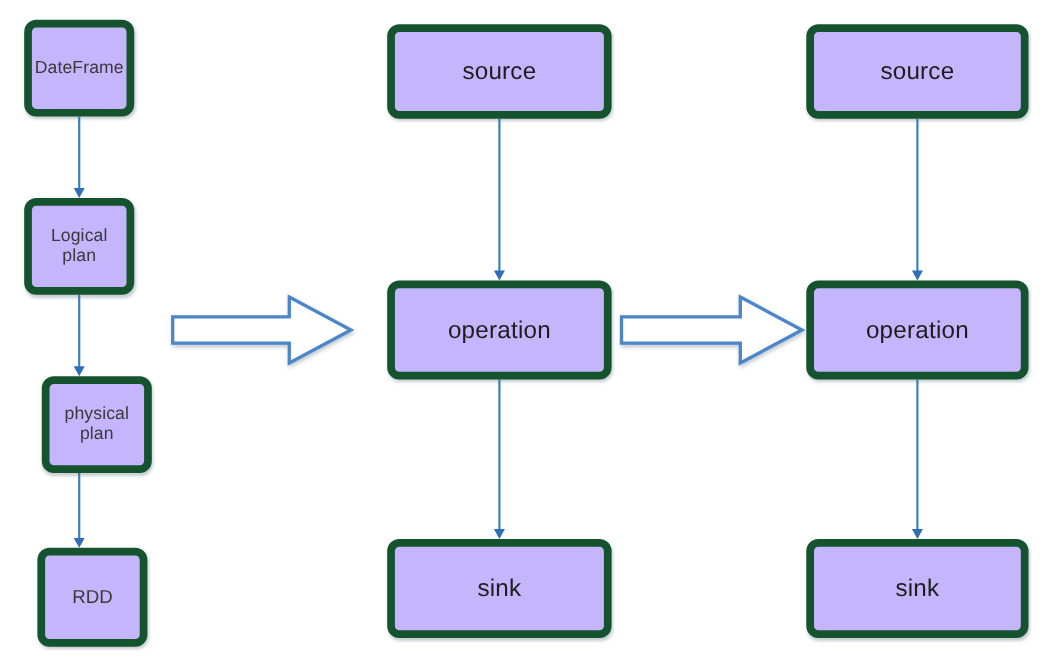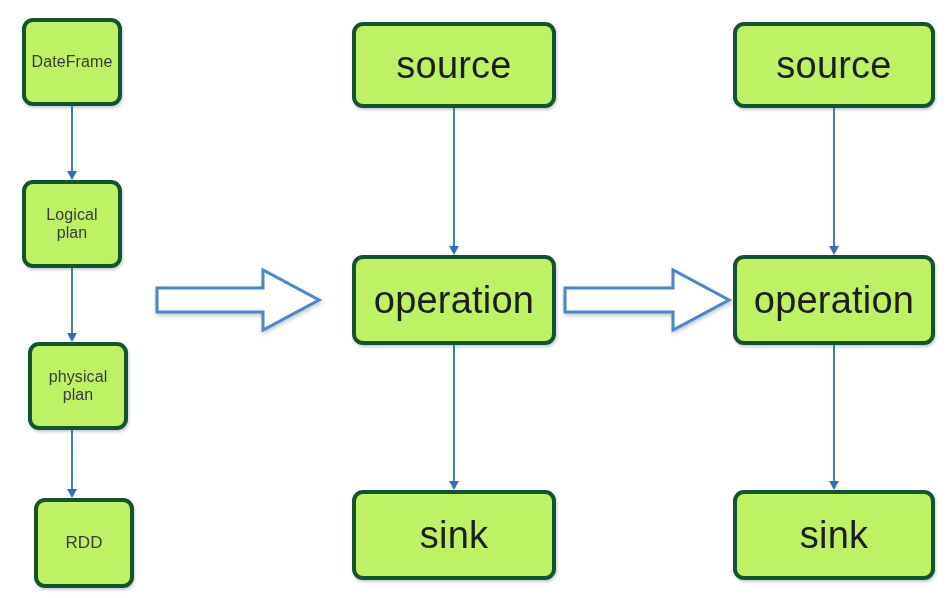--- a/index.html
+++ b/index.html
@@ -13,35 +13,35 @@
     height: 598px;
     background: #ffffff;
     overflow: hidden;
     font-family: "Liberation Sans", sans-serif;
   }
 
   
   .node {
     position: absolute;
     box-sizing: border-box;
-    background: #bef264;
-    border: 4px solid #14532d;
+    background: #c4b5fd;
+    border: 7px solid #14532d;
     border-radius: 11px;
     display: flex;
     align-items: center;
     justify-content: center;
     text-align: center;
     color: #3a3a3a;
     line-height: 1.12;
     box-shadow: 1px 2px 3px rgba(90,110,130,0.35);
     z-index: 3;
   }
   .node.small  { font-size: 16px; letter-spacing: 0.1px; }
   .node.medium { font-size: 17px; }
-  .node.big    { font-size: 38px; color: #1d1d1d; letter-spacing: 0.2px; }
+  .node.big    { font-size: 22px; color: #1d1d1d; letter-spacing: 0.2px; }
 
   
   .conn {
     position: absolute;
     z-index: 1;
   }
   .conn .shaft {
     position: absolute;
     left: 50%;
     top: 0;
@@ -82,21 +82,21 @@
 <div id="canvas">
 
   <div class="node small" style="left: 22px; top: 18px; width: 100px; height: 88px;">
     <span>DateFrame</span>
   </div>
 
   <div class="node small" style="left: 22px; top: 180px; width: 100px; height: 88px; align-items: center;">
     <span>Logical<br>plan</span>
   </div>
 
-  <div class="node small" style="left: 28px; top: 342px; width: 100px; height: 88px;">
+  <div class="node small" style="left: 38px; top: 342px; width: 100px; height: 88px;">
     <span>physical<br>plan</span>
   </div>
 
   <div class="node medium" style="left: 34px; top: 498px; width: 100px; height: 90px;">
     <span>RDD</span>
   </div>
 
   <div class="conn" style="left: 66px; top: 106px; width: 12px; height: 74px;">
     <div class="shaft"></div>
     <div class="head"></div>

